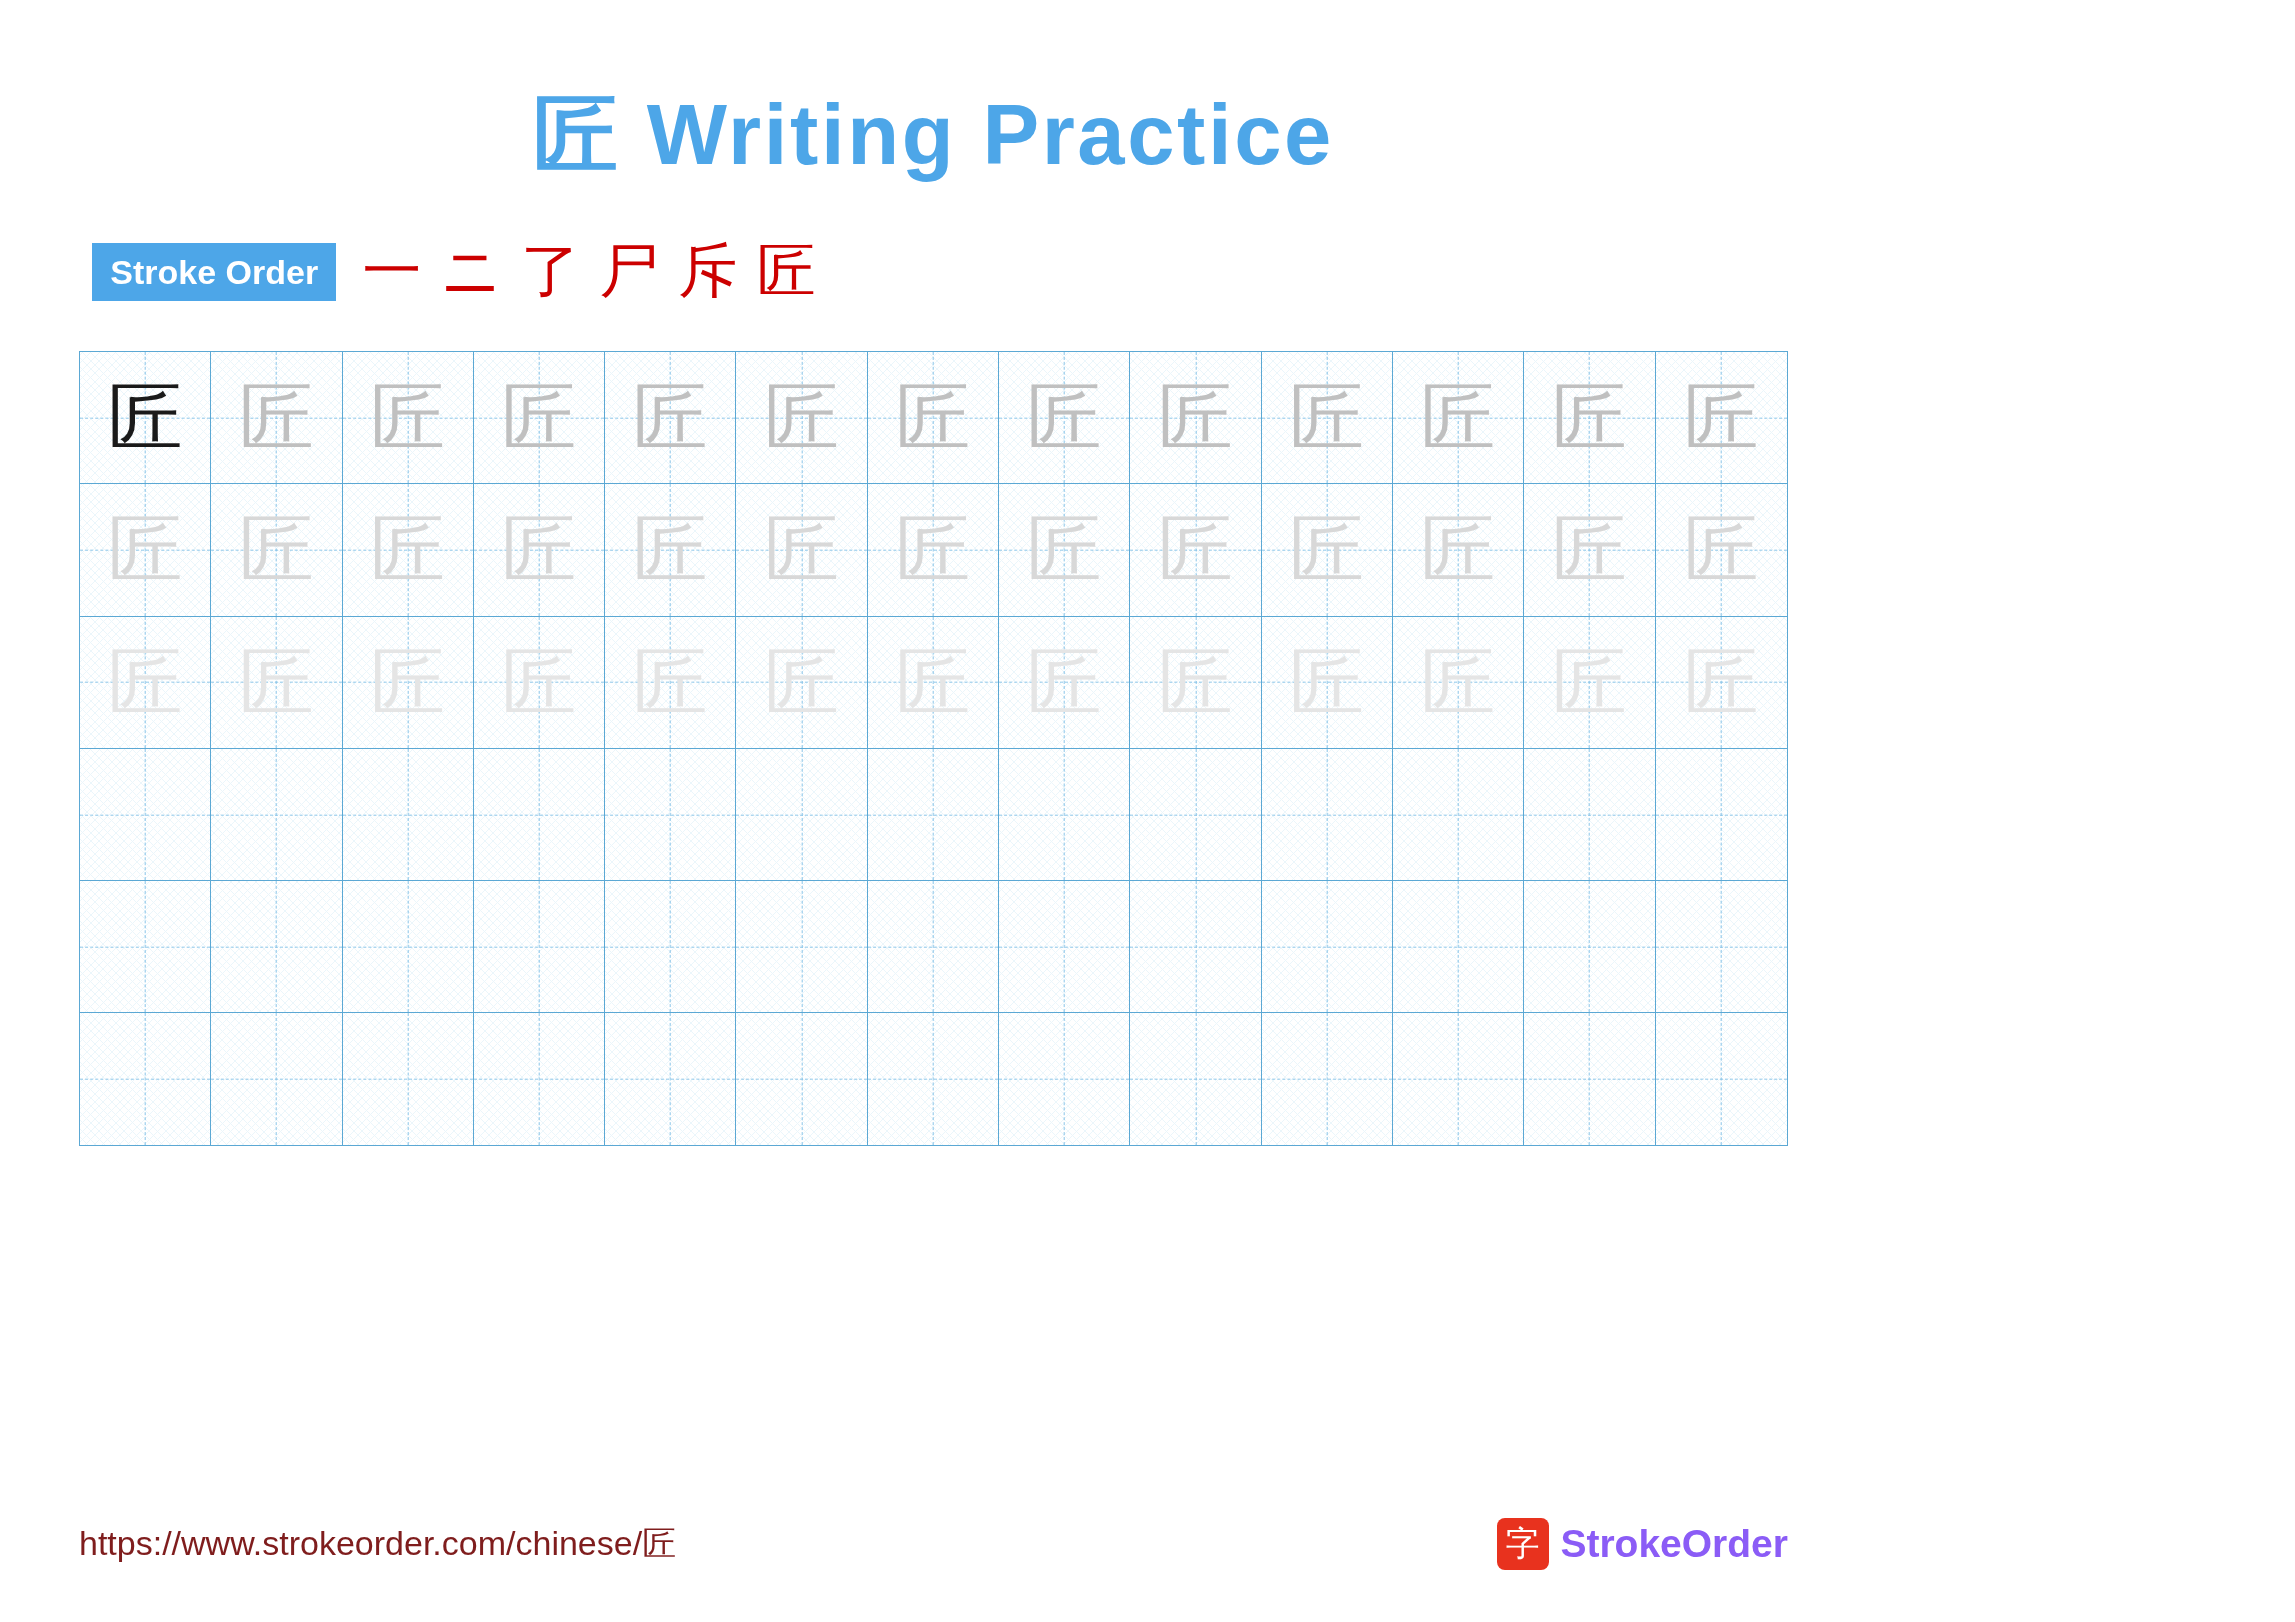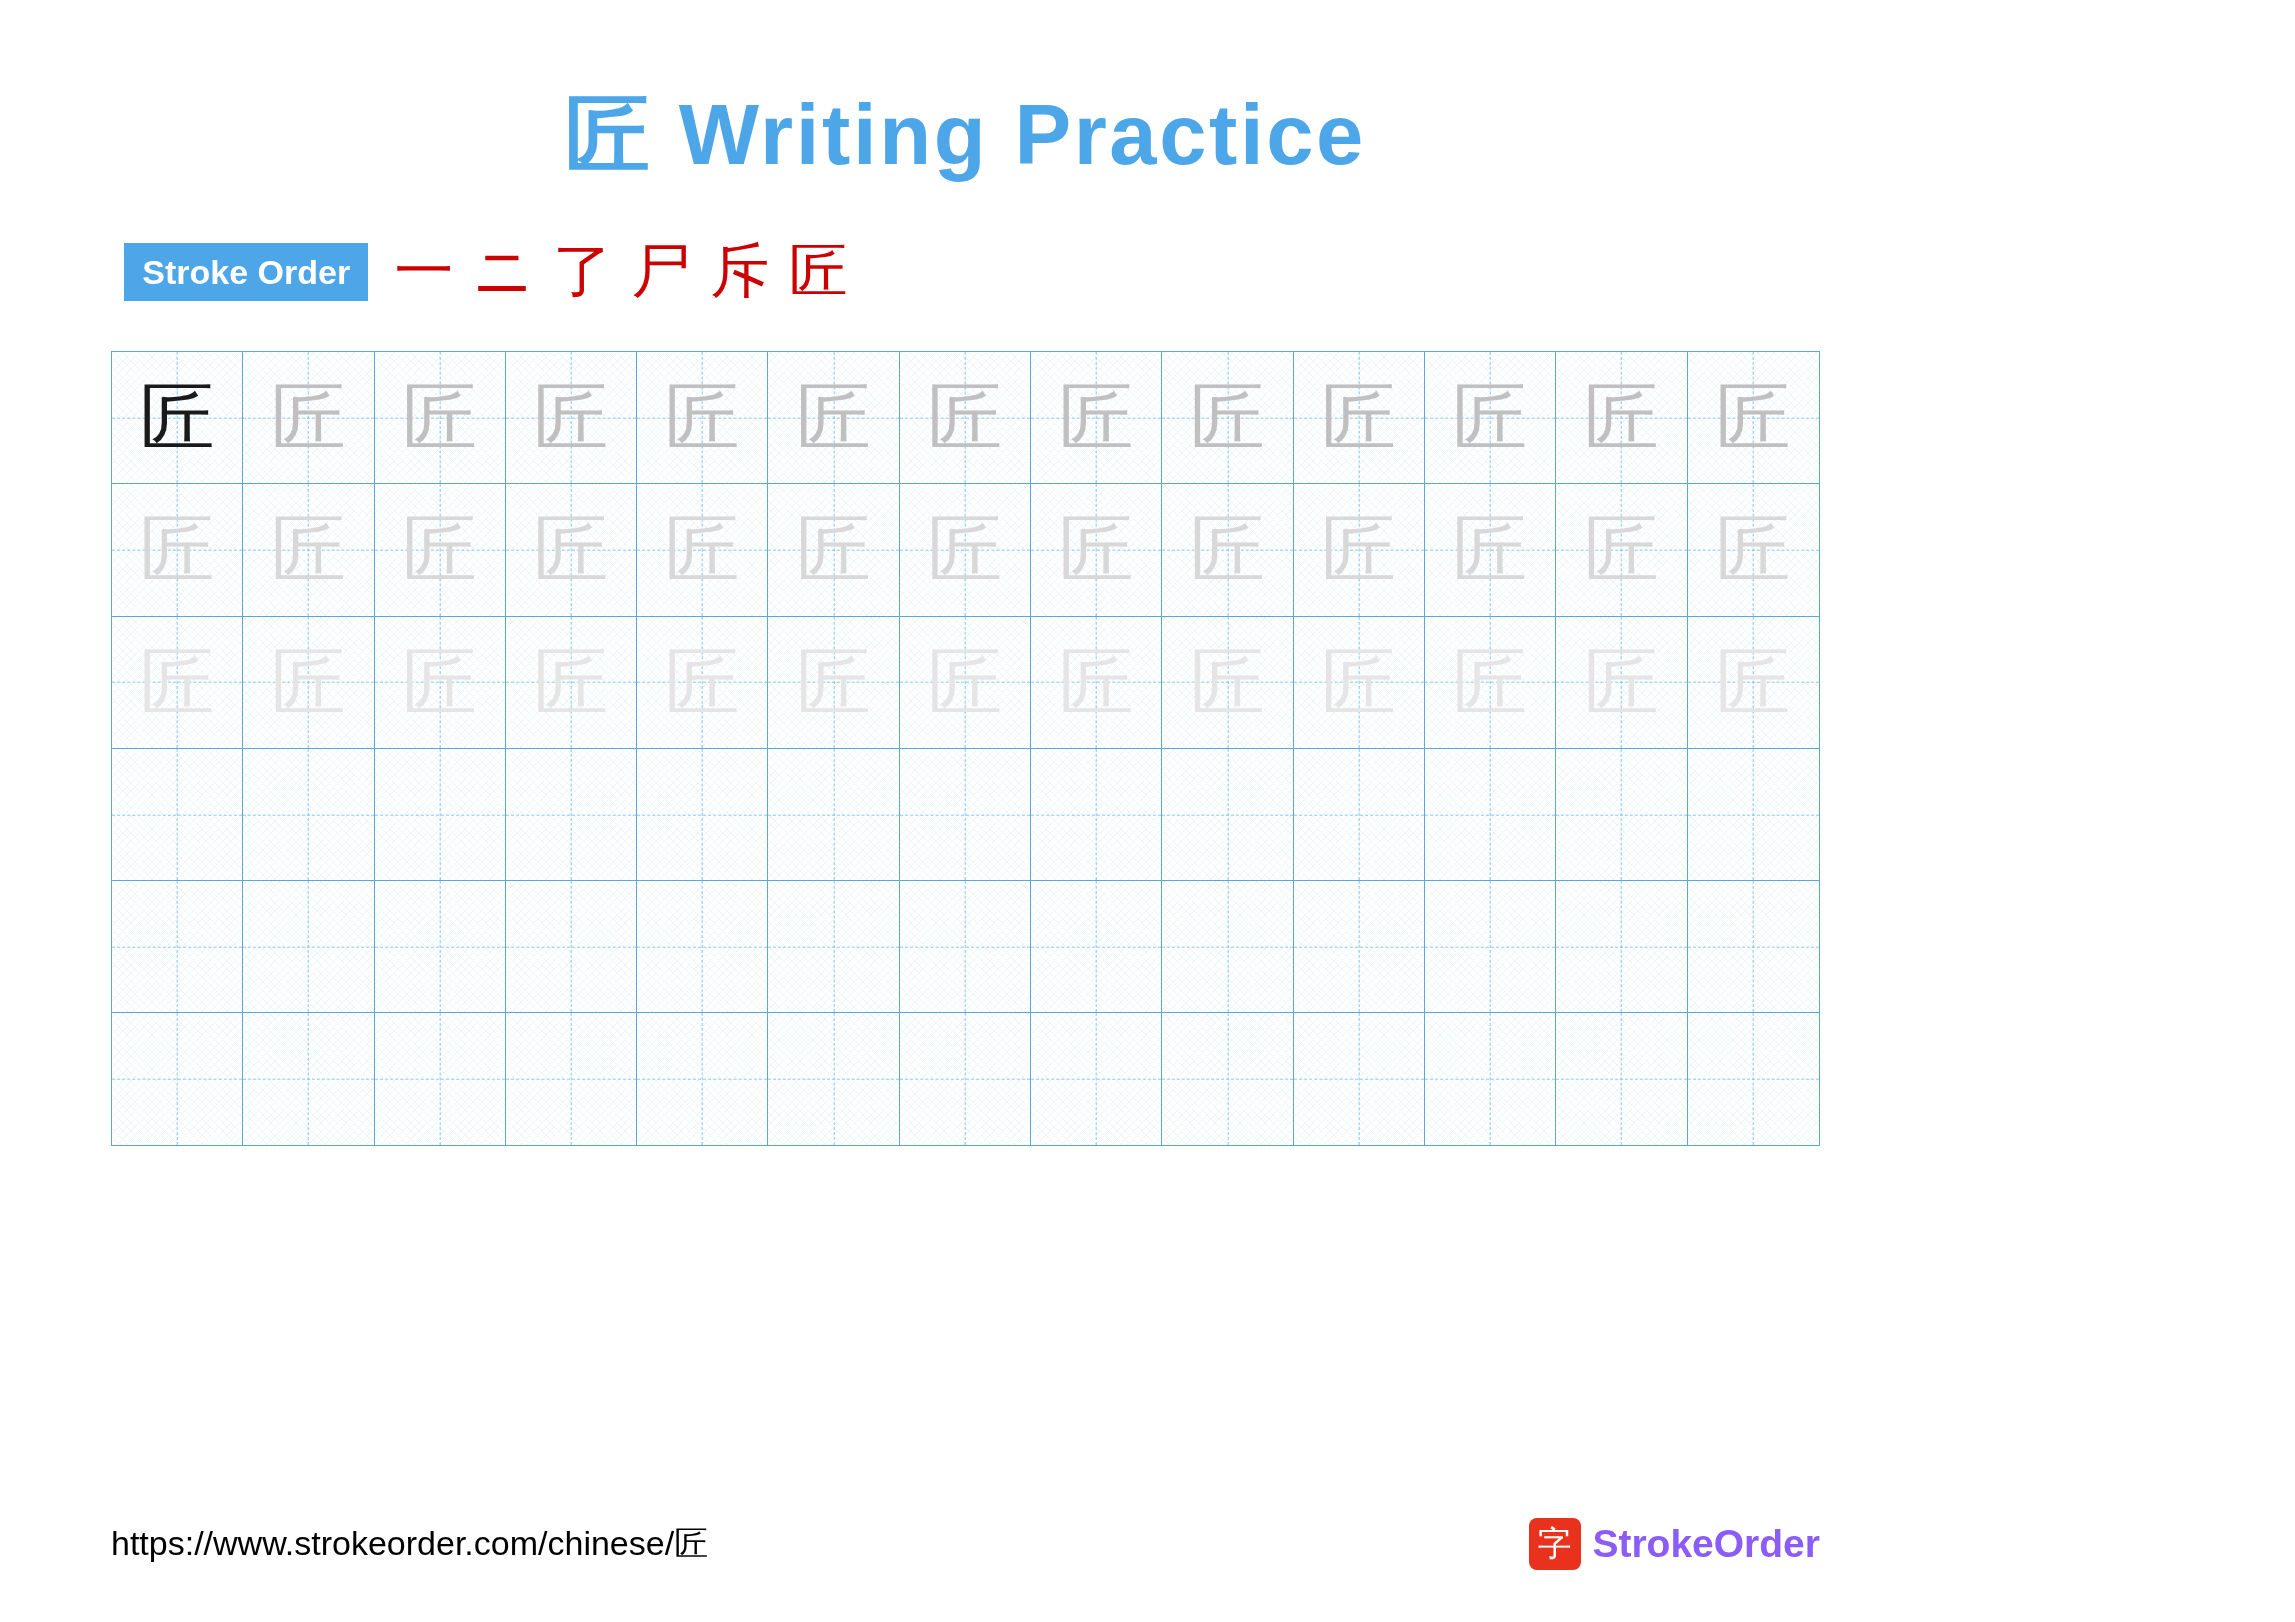--- a/index.html
+++ b/index.html
@@ -11,21 +11,20 @@
       position: relative;
       overflow: hidden;
     }
 
     .page-container {
       width: 1867px;
       height: 1622px;
       background: #ffffff;
       position: relative;
       padding: 52px 79px;
-      margin-left: 32px;
     }
 
     .title-section {
       text-align: center;
       margin-bottom: 39px;
       margin-top: 26px;
     }
 
     .title-text {
       font-size: 85px;
@@ -175,21 +174,21 @@
       position: absolute;
       bottom: 52px;
       left: 79px;
       right: 79px;
       display: flex;
       justify-content: space-between;
       align-items: center;
     }
 
     .footer-url {
-      color: #000000;
+      color: #7f1d1d;
       font-size: 34px;
     }
 
     .footer-logo {
       display: flex;
       align-items: center;
       gap: 11.8px;
     }
 
     .footer-logo-icon {

